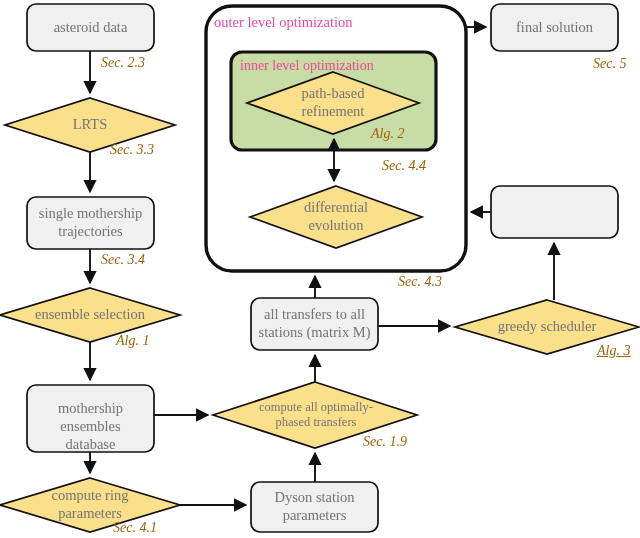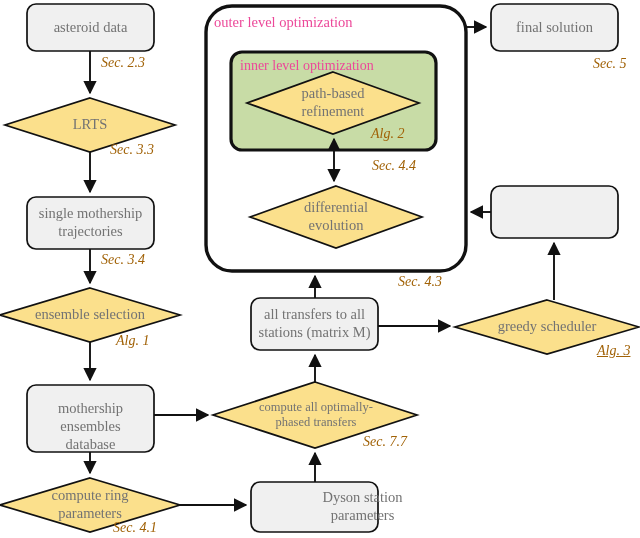--- a/index.html
+++ b/index.html
@@ -141,21 +141,21 @@
 
   <div class="node-text diamond-text" style="left:10px; top:300px; width:160px; height:30px;">ensemble selection</div>
 
   <div class="node-text" style="left:27px; top:385px; width:127px; height:84px;border-radius:7px;">mothership
 ensembles
 database</div>
 
   <div class="node-text diamond-text" style="left:20px; top:482px; width:140px; height:46px;">compute ring
 parameters</div>
 
-  <div class="node-text" style="left:251px; top:482px; width:127px; height:50px;margin-left:48px;">Dyson station
+  <div class="node-text" style="left:251px; top:482px; width:127px; height:50px;">Dyson station
 parameters</div>
 
   <div class="node-text diamond-text small" style="left:230px; top:394px; width:172px; height:42px;">compute all optimally-
 phased transfers</div>
 
   <div class="node-text" style="left:248px; top:298px; width:133px; height:52px;">all transfers to all
 stations (matrix M)</div>
 
   <div class="node-text diamond-text" style="left:477px; top:312px; width:140px; height:30px;">greedy scheduler</div>
 
@@ -171,25 +171,25 @@
   <div class="sec-label" style="left:101px; top:55px;">Sec. 2.3</div>
 
   <div class="sec-label" style="left:110px; top:142px;">Sec. 3.3</div>
 
   <div class="sec-label" style="left:101px; top:252px;">Sec. 3.4</div>
 
   <div class="sec-label" style="left:116px; top:333px;">Alg. 1</div>
 
   <div class="sec-label" style="left:113px; top:520px;">Sec. 4.1</div>
 
-  <div class="sec-label" style="left:363px; top:434px;">Sec. 7.7</div>
+  <div class="sec-label" style="left:363px; top:434px;">Sec. 1.9</div>
 
   <div class="sec-label" style="left:597px; top:343px;text-decoration:underline;">Alg. 3</div>
 
   <div class="sec-label" style="left:371px; top:126px;">Alg. 2</div>
 
   <div class="sec-label" style="left:593px; top:56px;">Sec. 5</div>
 
-  <div class="sec-label" style="left:372px; top:158px;">Sec. 4.4</div>
+  <div class="sec-label" style="left:382px; top:158px;">Sec. 4.4</div>
 
   <div class="sec-label" style="left:398px; top:274px;">Sec. 4.3</div>
 
 </div>
 
 </body></html>

